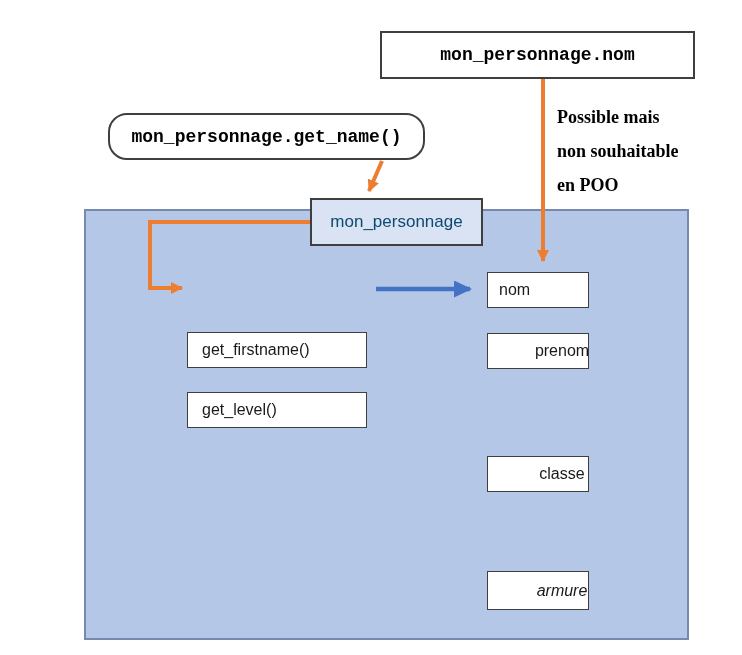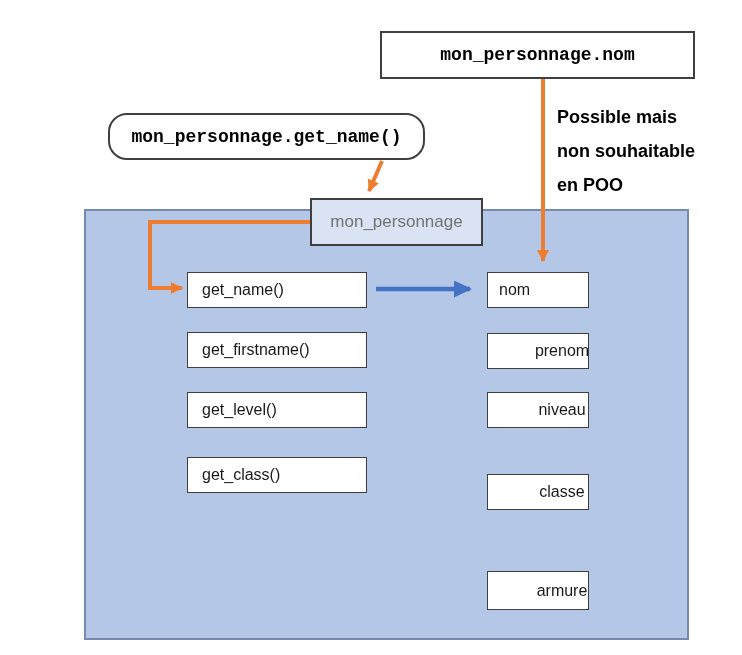--- a/index.html
+++ b/index.html
@@ -57,42 +57,42 @@
     z-index: 3;
     white-space: nowrap;
   }
   .callout-attr   { left: 380px; top: 31px;  width: 315px; height: 48px; }
   .callout-method { left: 108px; top: 113px; width: 317px; height: 47px; border-radius: 19px; }
 
   
   .note {
     position: absolute;
     left: 557px; top: 100px;
-    font-family: Liberation Sans, sans-serif;
+    font-family: Liberation Serif, serif;
     font-weight: bold;
     font-size: 18px;
     line-height: 34px;
     color: #000000;
     z-index: 3;
     white-space: nowrap;
   }
 
   
   .objbox {
     position: absolute;
     left: 310px; top: 198px;
     width: 173px; height: 48px;
     background: var(--object_fill, #DAE3F3);
     border: 2px solid #3F3F3F;
     box-sizing: border-box;
     display: flex;
     align-items: center;
     justify-content: center;
     font-size: 17px;
-    color: #737373;
+    color: #0c4a6e;
     z-index: 3;
   }
 
   
   .mbox {
     position: absolute;
     left: 187px;
     width: 180px; height: 36px;
     background: #ffffff;
     border: 1.5px solid #3F3F3F;
@@ -121,23 +121,23 @@
     align-items: center;
     justify-content: center;
     font-size: 16px;
     color: #1a1a1a;
     z-index: 3;
     padding-left: 48px;
   }
   .a0 { top: 272px; justify-content: flex-start; padding-left: 11px; }
   .a1 { top: 333px; }
   .a2 { top: 392px; }
-  .a3 { top: 474px; }
+  .a3 { top: 456px; }
   .a4 { top: 512px; }
-  .a5 { top: 571px; height: 39px; }
+  .a5 { top: 571px; height: 39px; font-style: italic; }
 </style>
 </head>
 <body>
 
 <div class="stage">
 
   <div class="container"></div>
 
   <svg class="arrows" viewBox="0 0 742 655">
     <defs>
@@ -159,24 +159,21 @@
   <div class="callout callout-method">mon_personnage.get_name()</div>
 
   <div class="note">
     <div>Possible mais</div>
     <div>non souhaitable</div>
     <div>en POO</div>
   </div>
 
   <div class="objbox">mon_personnage</div>
 
-  <div class="mbox m0">get_name()</div>
   <div class="mbox m1">get_firstname()</div>
   <div class="mbox m2">get_level()</div>
-  <div class="mbox m3">get_class()</div>
 
   <div class="abox a0">nom</div>
   <div class="abox a1">prenom</div>
-  <div class="abox a2">niveau</div>
   <div class="abox a3">classe</div>
   <div class="abox a5">armure</div>
 
 </div>
 
 </body></html>

